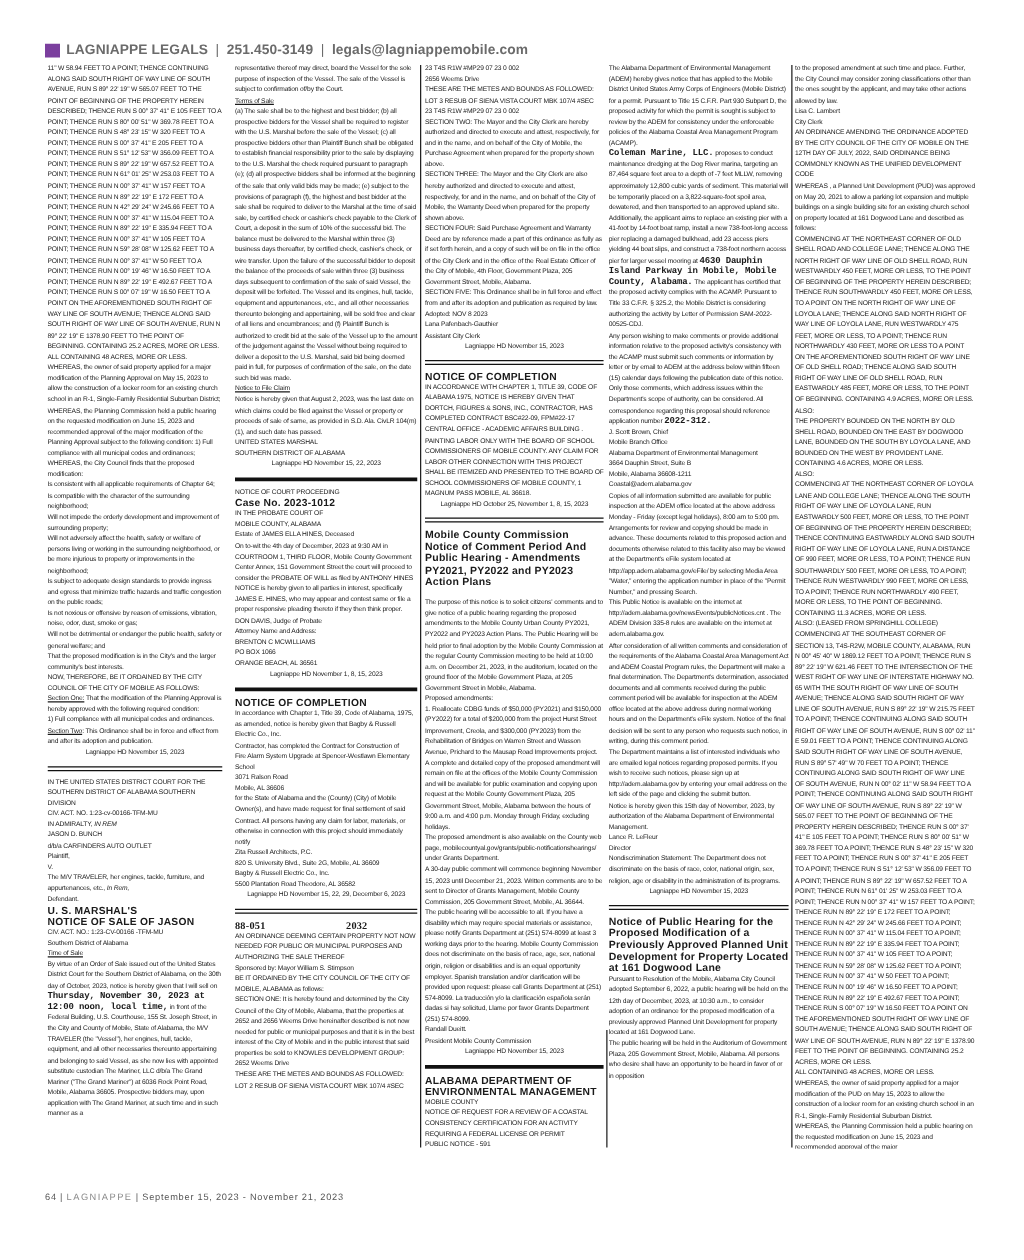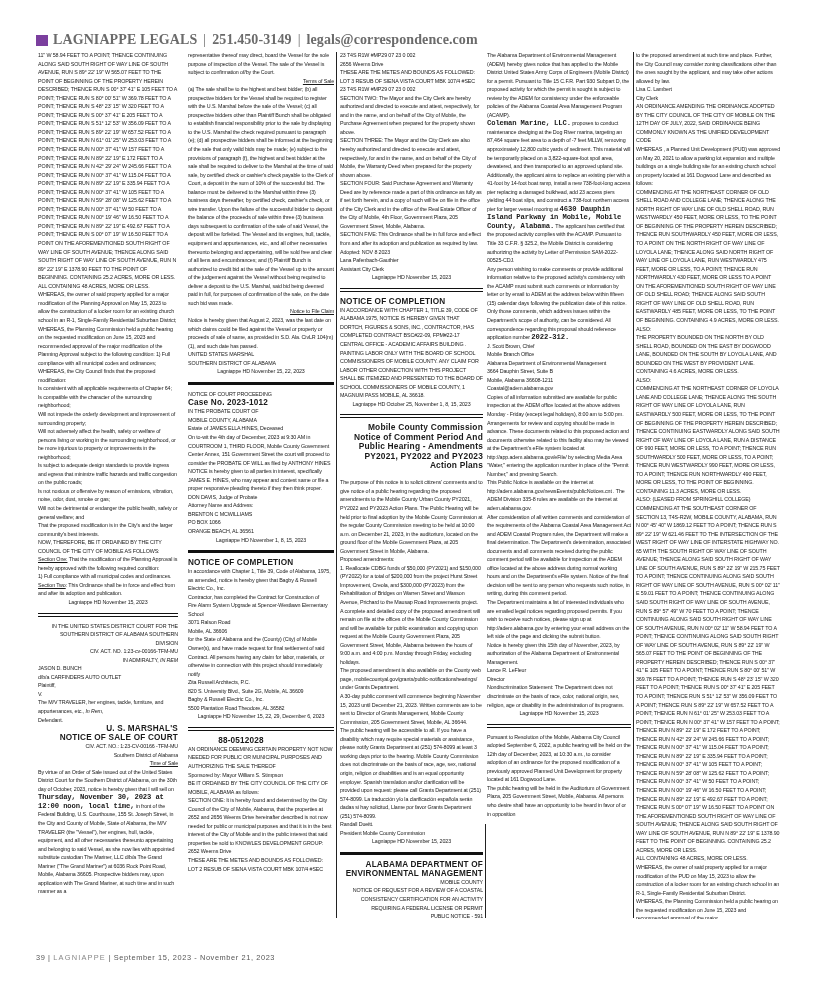--- a/index.html
+++ b/index.html
@@ -1,51 +1,51 @@
 <!DOCTYPE html>
 <html><head>
 <meta charset="utf-8">
 <style>
   * { box-sizing: border-box; margin: 0; padding: 0; }
   html, body { width: 819px; height: 1008px; background: #ffffff; overflow: hidden; }
   body { position: relative; font-family: "Liberation Sans Narrow", "Liberation Sans", sans-serif; color: #1a1a1a; }
-  .header { position: absolute; left: 36px; top: 33px; height: 14px; display: flex; align-items: center; font-family: Liberation Serif, serif; font-weight: bold; font-size: 14px; color: #6b6b6b; letter-spacing: 0.1px; justify-content: center; }
+  .header { position: absolute; left: 36px; top: 33px; height: 14px; display: flex; align-items: center; font-family: Liberation Sans, sans-serif; font-weight: bold; font-size: 11px; color: #6b6b6b; letter-spacing: 0.1px; justify-content: center; }
   .header .sq { width: 12px; height: 11px; background: #7b3f9e; margin-right: 5px; }
   .header .sep { margin: 0 6px; font-weight: normal; }
   .col { position: absolute; top: 51px; font-size: 5.35px; line-height: 8.55px; letter-spacing: -0.12px; transform-origin: 0 0; overflow: hidden; }
   .col p { margin: 0; }
   .c1 { left: 38px; width: 140px; height: 872px; }
   .c2 { left: 188px; width: 146px; height: 872px; }
   .c3 { left: 340px; width: 143px; height: 868px; }
   .c4 { left: 487px; width: 144px; height: 868px; }
   .c5 { left: 636px; width: 144px; height: 868px; }
   .vrule { position: absolute; width: 1px; background: #222; }
   .caps { text-transform: uppercase; }
-  .center { text-align: right; }
+  .center { text-align: left; }
   .u { text-decoration: underline; }
   .hd-big { font-family: "Liberation Sans", sans-serif; font-weight: bold; font-size: 8.2px; line-height: 9px; letter-spacing: 0.2px; }
   .bolds2 { font-family: Liberation Mono, monospace; font-weight: bold; font-size: 7.2px; }
   .dbl { border-top: 1.5px solid #111; border-bottom: 1px solid #111; height: 4px; margin: 6px 0 5px; }
   .thick { border-top: 3px solid #111; margin: 6px 0 5px; }
-  .row2 { display: flex; justify-content: center; }
+  .row2 { display: flex; justify-content: space-between; font-family: Liberation Serif, serif; }
   .gap { height: 8px; }
   .footer { position: absolute; left: 36px; top: 953px; font-family: "Liberation Sans", sans-serif; font-size: 7.4px; color: #555; letter-spacing: 0.6px; }
   .footer .brand { letter-spacing: 1.2px; color: #888; }
   .sigline { text-align: center; }
 </style>
 </head>
 <body>
 
 <div class="header">
   <span class="sq"></span>
   <span>LAGNIAPPE LEGALS</span>
   <span class="sep">|</span>
   <span>251.450-3149</span>
   <span class="sep">|</span>
-  <span>legals@correspondence.com</span>
+  <span>legals@lagniappemobile.com</span>
 </div>
 
 <div class="vrule" style="left:336px; top:52px; height:866px;"></div>
 <div class="vrule" style="left:633px; top:52px; height:866px;"></div>
 <div class="vrule" style="left:485px; top:824px; height:94px;"></div>
 
 <div class="col c1">
   <p class="caps">11" W 58.94 FEET TO A POINT; THENCE CONTINUING ALONG SAID SOUTH RIGHT OF WAY LINE OF SOUTH AVENUE, RUN S 89° 22' 19" W 565.07 FEET TO THE POINT OF BEGINNING OF THE PROPERTY HEREIN DESCRIBED; THENCE RUN S 00° 37' 41" E 105 FEET TO A POINT; THENCE RUN S 80° 00' 51" W 369.78 FEET TO A POINT; THENCE RUN S 48° 23' 15" W 320 FEET TO A POINT; THENCE RUN S 00° 37' 41" E 205 FEET TO A POINT; THENCE RUN S 51° 12' 53" W 356.09 FEET TO A POINT; THENCE RUN S 89° 22' 19" W 657.52 FEET TO A POINT; THENCE RUN N 61° 01' 25" W 253.03 FEET TO A POINT; THENCE RUN N 00° 37' 41" W 157 FEET TO A POINT; THENCE RUN N 89° 22' 19" E 172 FEET TO A POINT; THENCE RUN N 42° 29' 24" W 245.66 FEET TO A POINT; THENCE RUN N 00° 37' 41" W 115.04 FEET TO A POINT; THENCE RUN N 89° 22' 19" E 335.94 FEET TO A POINT; THENCE RUN N 00° 37' 41" W 105 FEET TO A POINT; THENCE RUN N 59° 28' 08" W 125.62 FEET TO A POINT; THENCE RUN N 00° 37' 41" W 50 FEET TO A POINT; THENCE RUN N 00° 19' 46" W 16.50 FEET TO A POINT; THENCE RUN N 89° 22' 19" E 492.67 FEET TO A POINT; THENCE RUN S 00° 07' 19" W 16.50 FEET TO A POINT ON THE AFOREMENTIONED SOUTH RIGHT OF WAY LINE OF SOUTH AVENUE; THENCE ALONG SAID SOUTH RIGHT OF WAY LINE OF SOUTH AVENUE, RUN N 89° 22' 19" E 1378.90 FEET TO THE POINT OF BEGINNING. CONTAINING 25.2 ACRES, MORE OR LESS.</p>
   <p>ALL CONTAINING 48 ACRES, MORE OR LESS.</p>
   <p>WHEREAS, the owner of said property applied for a major modification of the Planning Approval on May 15, 2023 to allow the construction of a locker room for an existing church school in an R-1, Single-Family Residential Suburban District;</p>
@@ -68,21 +68,21 @@
   <p class="center">IN THE UNITED STATES DISTRICT COURT FOR THE SOUTHERN DISTRICT OF ALABAMA SOUTHERN DIVISION</p>
   <p class="center">CIV. ACT. NO. 1:23-cv-00166-TFM-MU</p>
   <p class="center"><span>IN ADMIRALTY,</span> <i>IN REM</i></p>
   <p>JASON D. BUNCH</p>
   <p>d/b/a CARFINDERS AUTO OUTLET</p>
   <p>Plaintiff,</p>
   <p>V.</p>
   <p><span>The M/V TRAVELER, her engines, tackle, furniture, and appurtenances, etc.,</span> <i>In Rem,</i></p>
   <p>Defendant.</p>
   <p class="center hd-big">U. S. MARSHAL'S</p>
-  <p class="center hd-big">NOTICE OF SALE OF COURT</p>
+  <p class="center hd-big">NOTICE OF SALE OF JASON</p>
   <p class="center">CIV. ACT. NO.: 1:23-CV-00166 -TFM-MU</p>
   <p class="center">Southern District of Alabama</p>
   <p class="center u">Time of Sale</p>
   <p><span>By virtue of an Order of Sale issued out of the United States District Court for the Southern District of Alabama, on the 30th day of October, 2023, notice is hereby given that I will sell on </span><span class="bolds2">Thursday, November 30, 2023 at 12:00 noon, local time,</span><span> in front of the Federal Building, U.S. Courthouse, 155 St. Joseph Street, in the City and County of Mobile, State of Alabama, the M/V TRAVELER (the "Vessel"), her engines, hull, tackle, equipment, and all other necessaries thereunto appertaining and belonging to said Vessel, as she now lies with appointed substitute custodian The Mariner, LLC d/b/a The Grand Mariner ("The Grand Mariner") at 6036 Rock Point Road, Mobile, Alabama 36605. Prospective bidders may, upon application with The Grand Mariner, at such time and in such manner as a</span></p>
 </div>
 
 <div class="col c2">
   <p>representative thereof may direct, board the Vessel for the sole purpose of inspection of the Vessel. The sale of the Vessel is subject to confirmation of/by the Court.</p>
   <p class="center u">Terms of Sale</p>
   <p>(a) The sale shall be to the highest and best bidder; (b) all prospective bidders for the Vessel shall be required to register with the U.S. Marshal before the sale of the Vessel; (c) all prospective bidders other than Plaintiff Bunch shall be obligated to establish financial responsibility prior to the sale by displaying to the U.S. Marshal the check required pursuant to paragraph (e); (d) all prospective bidders shall be informed at the beginning of the sale that only valid bids may be made; (e) subject to the provisions of paragraph (f), the highest and best bidder at the sale shall be required to deliver to the Marshal at the time of said sale, by certified check or cashier's check payable to the Clerk of Court, a deposit in the sum of 10% of the successful bid. The balance must be delivered to the Marshal within three (3) business days thereafter, by certified check, cashier's check, or wire transfer. Upon the failure of the successful bidder to deposit the balance of the proceeds of sale within three (3) business days subsequent to confirmation of the sale of said Vessel, the deposit will be forfeited. The Vessel and its engines, hull, tackle, equipment and appurtenances, etc., and all other necessaries thereunto belonging and appertaining, will be sold free and clear of all liens and encumbrances; and (f) Plaintiff Bunch is authorized to credit bid at the sale of the Vessel up to the amount of the judgement against the Vessel without being required to deliver a deposit to the U.S. Marshal, said bid being deemed paid in full, for purposes of confirmation of the sale, on the date such bid was made.</p>
@@ -114,21 +114,21 @@
   <p>for the State of Alabama and the (County) (City) of Mobile</p>
   <p>Owner(s), and have made request for final settlement of said Contract. All persons having any claim for labor, materials, or otherwise in connection with this project should immediately notify</p>
   <p>Zita Russell Architects, P.C.</p>
   <p>820 S. University Blvd., Suite 2G, Mobile, AL 36609</p>
   <p>Bagby &amp; Russell Electric Co., Inc.</p>
   <p>5500 Plantation Road Theodore, AL 36582</p>
   <p class="sigline">Lagniappe HD November 15, 22, 29, December 6, 2023</p>
   <div class="dbl"></div>
   <p class="row2 hd-big">
     <span>88-051</span>
-    <span style="margin-right:40px;">2028</span>
+    <span style="margin-right:40px;">2032</span>
   </p>
   <p>AN ORDINANCE DEEMING CERTAIN PROPERTY NOT NOW NEEDED FOR PUBLIC OR MUNICIPAL PURPOSES AND AUTHORIZING THE SALE THEREOF</p>
   <p>Sponsored by: Mayor William S. Stimpson</p>
   <p>BE IT ORDAINED BY THE CITY COUNCIL OF THE CITY OF MOBILE, ALABAMA as follows:</p>
   <p>SECTION ONE: It is hereby found and determined by the City Council of the City of Mobile, Alabama, that the properties at 2652 and 2656 Weems Drive hereinafter described is not now needed for public or municipal purposes and that it is in the best interest of the City of Mobile and in the public interest that said properties be sold to KNOWLES DEVELOPMENT GROUP:</p>
   <p>2652 Weems Drive</p>
   <p>THESE ARE THE METES AND BOUNDS AS FOLLOWED:</p>
   <p>LOT 2 RESUB OF SIENA VISTA COURT MBK 107/4 #SEC</p>
 </div>
 
@@ -183,20 +183,21 @@
   <p>Copies of all information submitted are available for public inspection at the ADEM office located at the above address Monday - Friday (except legal holidays), 8:00 am to 5:00 pm. Arrangements for review and copying should be made in advance. These documents related to this proposed action and documents otherwise related to this facility also may be viewed at the Department's eFile system located at http://app.adem.alabama.gov/eFile/ by selecting Media Area "Water," entering the application number in place of the "Permit Number," and pressing Search.</p>
   <p>This Public Notice is available on the internet at http://adem.alabama.gov/newsEvents/publicNotices.cnt . The ADEM Division 335-8 rules are available on the internet at adem.alabama.gov.</p>
   <p>After consideration of all written comments and consideration of the requirements of the Alabama Coastal Area Management Act and ADEM Coastal Program rules, the Department will make a final determination. The Department's determination, associated documents and all comments received during the public comment period will be available for inspection at the ADEM office located at the above address during normal working hours and on the Department's eFile system. Notice of the final decision will be sent to any person who requests such notice, in writing, during this comment period.</p>
   <p>The Department maintains a list of interested individuals who are emailed legal notices regarding proposed permits. If you wish to receive such notices, please sign up at http://adem.alabama.gov by entering your email address on the left side of the page and clicking the submit button.</p>
   <p>Notice is hereby given this 15th day of November, 2023, by authorization of the Alabama Department of Environmental Management.</p>
   <p>Lance R. LeFleur</p>
   <p>Director</p>
   <p>Nondiscrimination Statement: The Department does not discriminate on the basis of race, color, national origin, sex, religion, age or disability in the administration of its programs.</p>
   <p class="sigline">Lagniappe HD November 15, 2023</p>
   <div class="dbl"></div>
+  <p class="center hd-big" style="font-size:8.4px; line-height:9.4px;">Notice of Public Hearing for the Proposed Modification of a Previously Approved Planned Unit Development for Property Located at 161 Dogwood Lane</p>
   <p>Pursuant to Resolution of the Mobile, Alabama City Council adopted September 6, 2022, a public hearing will be held on the 12th day of December, 2023, at 10:30 a.m., to consider adoption of an ordinance for the proposed modification of a previously approved Planned Unit Development for property located at 161 Dogwood Lane.</p>
   <p>The public hearing will be held in the Auditorium of Government Plaza, 205 Government Street, Mobile, Alabama. All persons who desire shall have an opportunity to be heard in favor of or in opposition</p>
 </div>
 
 <div class="col c5">
   <p>to the proposed amendment at such time and place. Further, the City Council may consider zoning classifications other than the ones sought by the applicant, and may take other actions allowed by law.</p>
   <p>Lisa C. Lambert</p>
   <p>City Clerk</p>
   <p>AN ORDINANCE AMENDING THE ORDINANCE ADOPTED BY THE CITY COUNCIL OF THE CITY OF MOBILE ON THE 12TH DAY OF JULY, 2022, SAID ORDINANCE BEING COMMONLY KNOWN AS THE UNIFIED DEVELOPMENT CODE</p>
   <p>WHEREAS , a Planned Unit Development (PUD) was approved on May 20, 2021 to allow a parking lot expansion and multiple buildings on a single building site for an existing church school on property located at 161 Dogwood Lane and described as follows:</p>
@@ -206,18 +207,18 @@
   <p>ALSO:</p>
   <p>COMMENCING AT THE NORTHEAST CORNER OF LOYOLA LANE AND COLLEGE LANE; THENCE ALONG THE SOUTH RIGHT OF WAY LINE OF LOYOLA LANE, RUN EASTWARDLY 500 FEET, MORE OR LESS, TO THE POINT OF BEGINNING OF THE PROPERTY HEREIN DESCRIBED; THENCE CONTINUING EASTWARDLY ALONG SAID SOUTH RIGHT OF WAY LINE OF LOYOLA LANE, RUN A DISTANCE OF 990 FEET, MORE OR LESS, TO A POINT; THENCE RUN SOUTHWARDLY 500 FEET, MORE OR LESS, TO A POINT; THENCE RUN WESTWARDLY 990 FEET, MORE OR LESS, TO A POINT; THENCE RUN NORTHWARDLY 490 FEET, MORE OR LESS, TO THE POINT OF BEGINNING. CONTAINING 11.3 ACRES, MORE OR LESS.</p>
   <p>ALSO: (LEASED FROM SPRINGHILL COLLEGE)</p>
   <p>COMMENCING AT THE SOUTHEAST CORNER OF SECTION 13, T4S-R2W, MOBILE COUNTY, ALABAMA, RUN N 00° 45' 40" W 1869.12 FEET TO A POINT; THENCE RUN S 89° 22' 19" W 621.46 FEET TO THE INTERSECTION OF THE WEST RIGHT OF WAY LINE OF INTERSTATE HIGHWAY NO. 65 WITH THE SOUTH RIGHT OF WAY LINE OF SOUTH AVENUE; THENCE ALONG SAID SOUTH RIGHT OF WAY LINE OF SOUTH AVENUE, RUN S 89° 22' 19" W 215.75 FEET TO A POINT; THENCE CONTINUING ALONG SAID SOUTH RIGHT OF WAY LINE OF SOUTH AVENUE, RUN S 00° 02' 11" E 59.01 FEET TO A POINT; THENCE CONTINUING ALONG SAID SOUTH RIGHT OF WAY LINE OF SOUTH AVENUE, RUN S 89° 57' 49" W 70 FEET TO A POINT; THENCE CONTINUING ALONG SAID SOUTH RIGHT OF WAY LINE OF SOUTH AVENUE, RUN N 00° 02' 11" W 58.94 FEET TO A POINT; THENCE CONTINUING ALONG SAID SOUTH RIGHT OF WAY LINE OF SOUTH AVENUE, RUN S 89° 22' 19" W 565.07 FEET TO THE POINT OF BEGINNING OF THE PROPERTY HEREIN DESCRIBED; THENCE RUN S 00° 37' 41" E 105 FEET TO A POINT; THENCE RUN S 80° 00' 51" W 369.78 FEET TO A POINT; THENCE RUN S 48° 23' 15" W 320 FEET TO A POINT; THENCE RUN S 00° 37' 41" E 205 FEET TO A POINT; THENCE RUN S 51° 12' 53" W 356.09 FEET TO A POINT; THENCE RUN S 89° 22' 19" W 657.52 FEET TO A POINT; THENCE RUN N 61° 01' 25" W 253.03 FEET TO A POINT; THENCE RUN N 00° 37' 41" W 157 FEET TO A POINT; THENCE RUN N 89° 22' 19" E 172 FEET TO A POINT; THENCE RUN N 42° 29' 24" W 245.66 FEET TO A POINT; THENCE RUN N 00° 37' 41" W 115.04 FEET TO A POINT; THENCE RUN N 89° 22' 19" E 335.94 FEET TO A POINT; THENCE RUN N 00° 37' 41" W 105 FEET TO A POINT; THENCE RUN N 59° 28' 08" W 125.62 FEET TO A POINT; THENCE RUN N 00° 37' 41" W 50 FEET TO A POINT; THENCE RUN N 00° 19' 46" W 16.50 FEET TO A POINT; THENCE RUN N 89° 22' 19" E 492.67 FEET TO A POINT; THENCE RUN S 00° 07' 19" W 16.50 FEET TO A POINT ON THE AFOREMENTIONED SOUTH RIGHT OF WAY LINE OF SOUTH AVENUE; THENCE ALONG SAID SOUTH RIGHT OF WAY LINE OF SOUTH AVENUE, RUN N 89° 22' 19" E 1378.90 FEET TO THE POINT OF BEGINNING. CONTAINING 25.2 ACRES, MORE OR LESS.</p>
   <p>ALL CONTAINING 48 ACRES, MORE OR LESS.</p>
   <p>WHEREAS, the owner of said property applied for a major modification of the PUD on May 15, 2023 to allow the construction of a locker room for an existing church school in an R-1, Single-Family Residential Suburban District.</p>
   <p>WHEREAS, the Planning Commission held a public hearing on the requested modification on June 15, 2023 and recommended approval of the major</p>
 </div>
 
 <div class="footer">
-  <span>39</span>
+  <span>64</span>
   <span> | </span>
   <span class="brand">LAGNIAPPE</span>
   <span> | </span>
   <span>September 15, 2023 - November 21, 2023</span>
 </div>
 
 </body></html>

